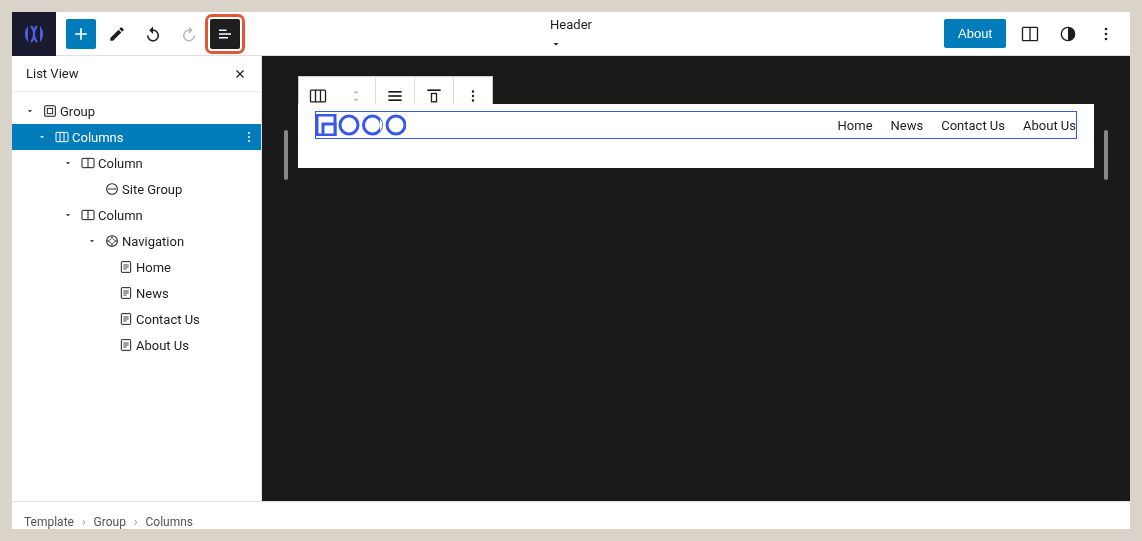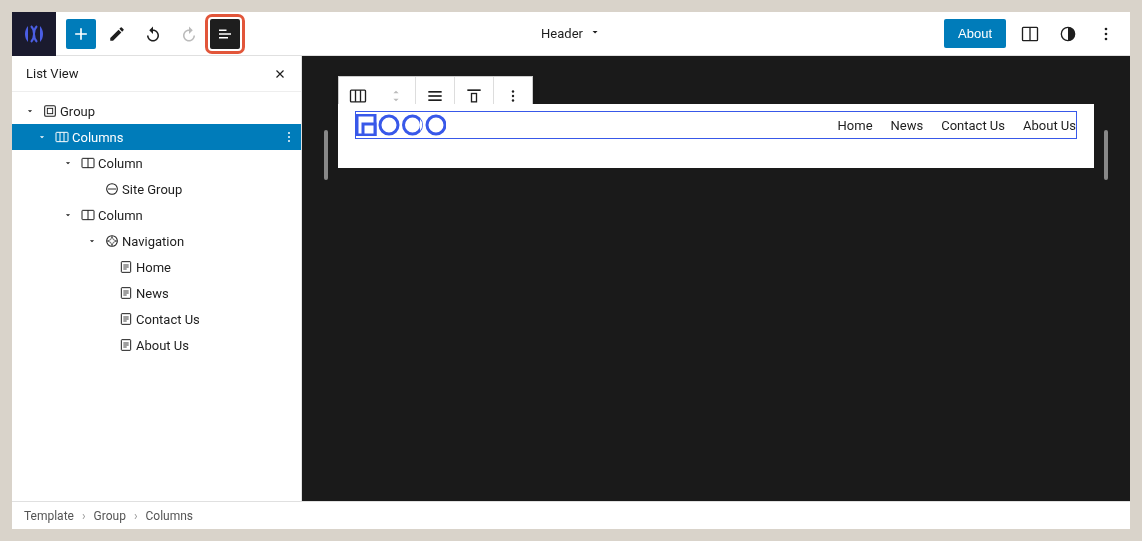--- a/index.html
+++ b/index.html
@@ -46,38 +46,38 @@
   }
   .tb-btn.add { background: #007cba; color: #fff; }
   .tb-btn.disabled { color: #bbb; }
   .tb-btn.list-active {
     background: #1e1e1e; color: #fff;
     outline: 3px solid #e2563a; outline-offset: 2px;
   }
   .tb-center {
     position: absolute; left: 50%; transform: translateX(-50%);
     display: flex; align-items: flex-start; gap: 6px;
-    font-size: 13px; color: #1e1e1e;
+    font-size: 13px; color: #1e1e1e; flex-direction: column;
   }
   .tb-right {
     margin-left: auto; display: flex; align-items: center; gap: 10px; padding-right: 10px;
   }
   .save-btn {
     background: #007cba; color: #fff; border: none;
     padding: 7px 14px; font-size: 13px; border-radius: 2px; cursor: pointer;
   }
   .tb-icon-btn {
     width: 28px; height: 28px; display: flex; align-items: center; justify-content: center;
     cursor: pointer; color: #1e1e1e;
   }
   
   .main-area { flex: 1; display: flex; min-height: 0; position: relative; }
   
   .sidebar {
-    width: 290px; background: #fff; border-right: 1px solid #e0e0e0;
+    width: 250px; background: #fff; border-right: 1px solid #e0e0e0;
     display: flex; flex-direction: column;
   }
   .sidebar-header {
     display: flex; align-items: center; justify-content: space-between;
     padding: 10px 14px; font-size: 13px; color: #1e1e1e;
     border-bottom: 1px solid #eee;
   }
   .close-x { cursor: pointer; font-size: 16px; color: #1e1e1e; }
   .tree { padding: 6px 0; font-size: 13px; color: #1e1e1e; }
   .tree-row {
@@ -133,21 +133,21 @@
   }
   .nav-links { display: flex; gap: 18px; font-size: 13px; color: #1e1e1e; }
   .side-handle {
     position: absolute; width: 4px; height: 50px; background: #888; border-radius: 2px; top: 74px;
   }
   .side-handle.left { left: 22px; }
   .side-handle.right { right: 22px; }
   
   .breadcrumb {
     height: 28px; border-top: 1px solid #e0e0e0;
-    display: flex; align-items: center; gap: 8px;
+    display: flex; align-items: flex-end; gap: 8px;
     padding: 0 12px; font-size: 12px; color: #555; background: #fff;
   }
   .breadcrumb .sep { color: #999; }
   svg { display: block; }
 </style>
 </head>
 <body>
 
 <div class="app-frame">
 

